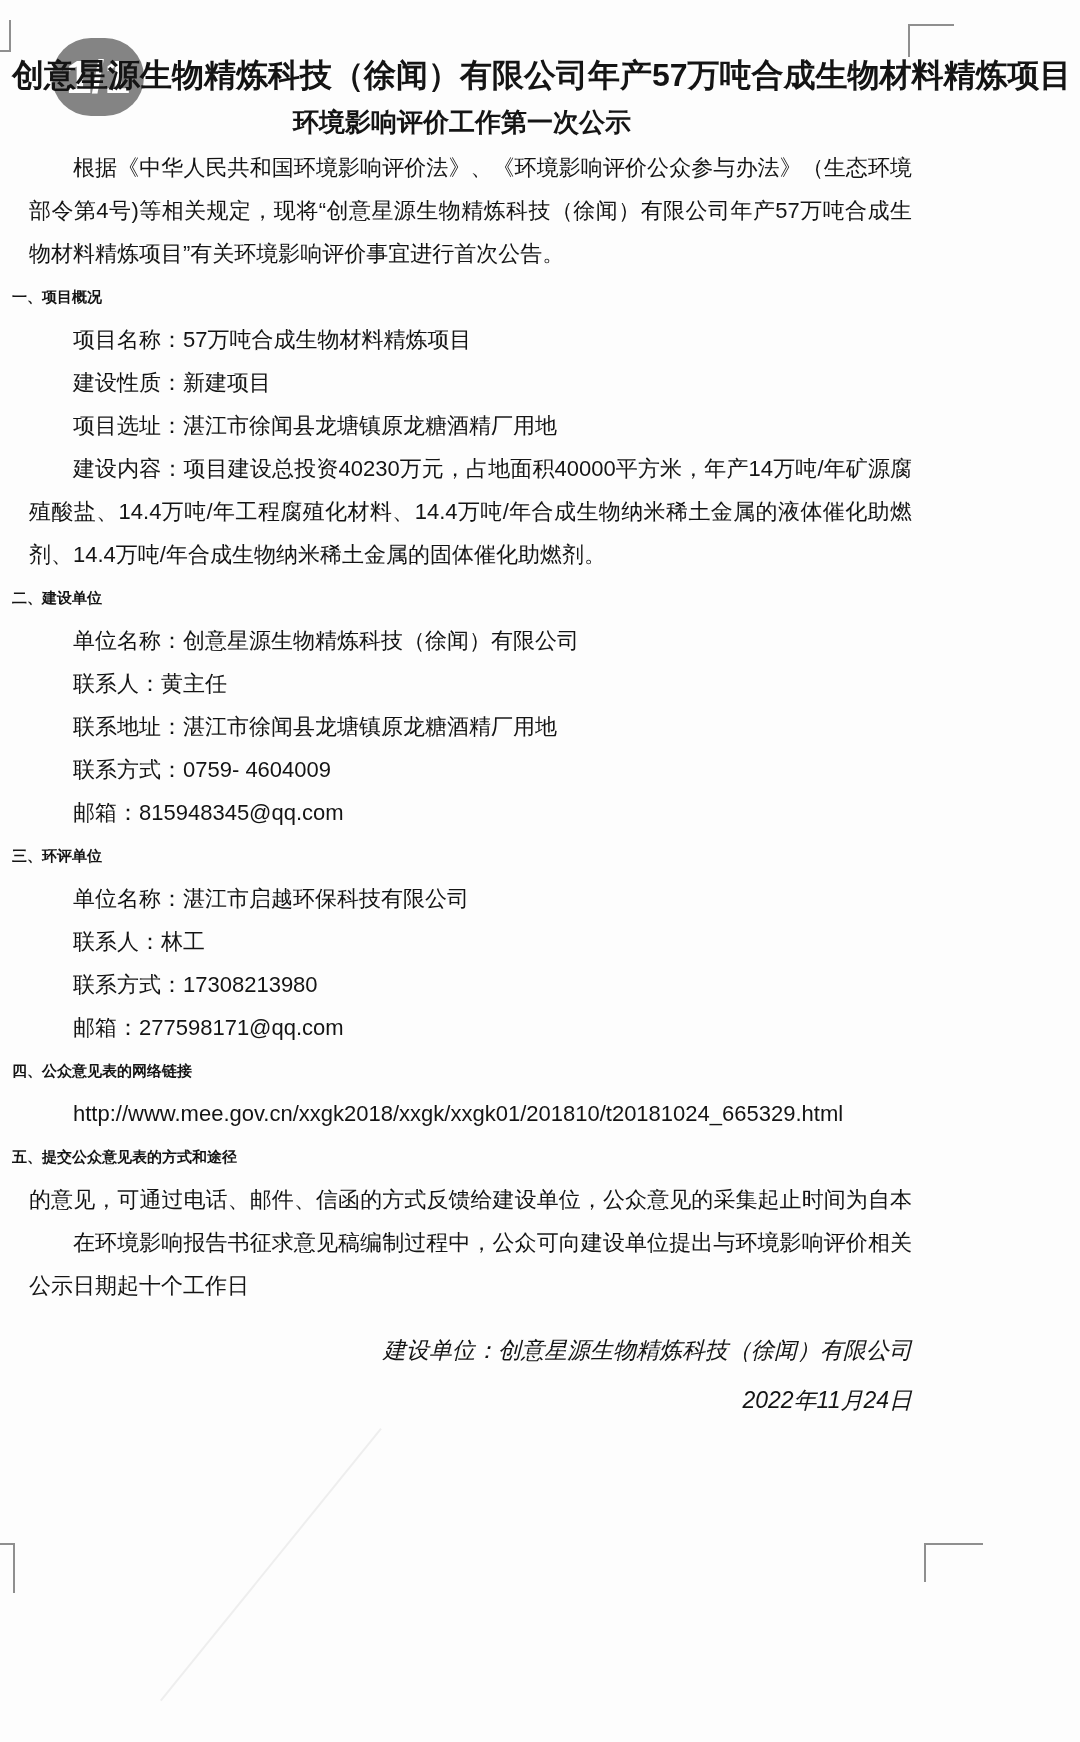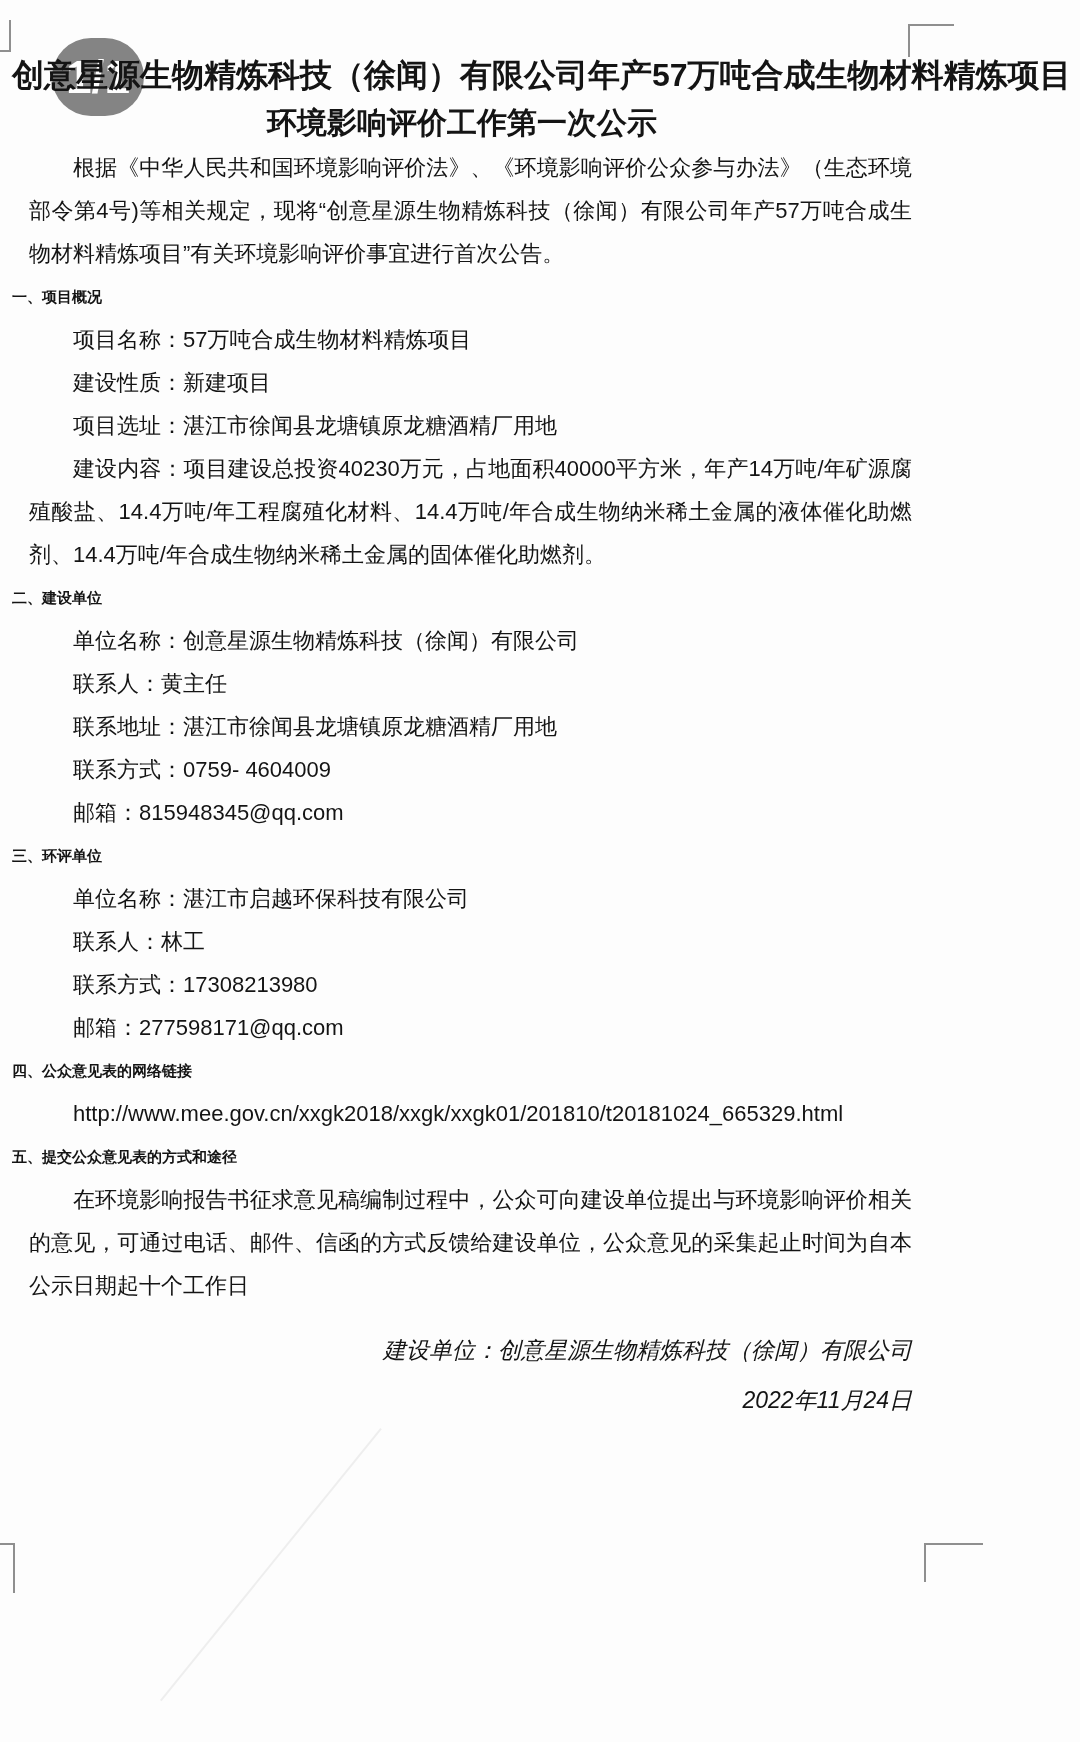--- a/index.html
+++ b/index.html
@@ -34,21 +34,21 @@
     background: #7b7b7b; opacity: 0.93;
     border-radius: 42px;
     color: #ffffff; font-size: 46px; font-weight: 700;
     display: flex; align-items: center; justify-content: center;
     z-index: 1;
   }
 
   .content { position: absolute; left: 12px; top: 0; width: 900px; z-index: 2; }
 
   .t1 { margin-top: 52px; font-size: 32px; font-weight: 700; text-align: left; line-height: 47px; white-space: nowrap; }
-  .t2 { font-size: 30px; font-weight: 700; text-align: center; line-height: 47px; }
+  .t2 { font-size: 26px; font-weight: 700; text-align: center; line-height: 47px; }
 
   .ln { font-size: 22px; line-height: 43px; margin-left: 17px; }
   .indent { text-indent: 2em; }
   .fill { text-align: justify; text-align-last: justify; }
   .hd { font-size: 15px; font-weight: 700; line-height: 43px; }
 
   .signoff { margin-top: 18px; text-align: right; font-style: italic; }
   .signoff .ln { font-size: 23px; line-height: 50px; }
 </style>
 </head>
@@ -91,22 +91,22 @@
     <div class="hd">三、环评单位</div>
     <div class="ln indent">单位名称：湛江市启越环保科技有限公司</div>
     <div class="ln indent">联系人：林工</div>
     <div class="ln indent">联系方式：17308213980</div>
     <div class="ln indent">邮箱：277598171@qq.com</div>
 
     <div class="hd">四、公众意见表的网络链接</div>
     <div class="ln indent">http://www.mee.gov.cn/xxgk2018/xxgk/xxgk01/201810/t20181024_665329.html</div>
 
     <div class="hd">五、提交公众意见表的方式和途径</div>
+    <div class="ln fill">的意见，可通过电话、邮件、信函的方式反馈给建设单位，公众意见的采集起止时间为自本</div>
     <div class="ln indent fill">在环境影响报告书征求意见稿编制过程中，公众可向建设单位提出与环境影响评价相关</div>
-    <div class="ln fill">的意见，可通过电话、邮件、信函的方式反馈给建设单位，公众意见的采集起止时间为自本</div>
     <div class="ln">公示日期起十个工作日</div>
 
     <div class="signoff">
       <div class="ln">建设单位：创意星源生物精炼科技（徐闻）有限公司</div>
       <div class="ln">2022年11月24日</div>
     </div>
 
   </div>
 </div>
 

